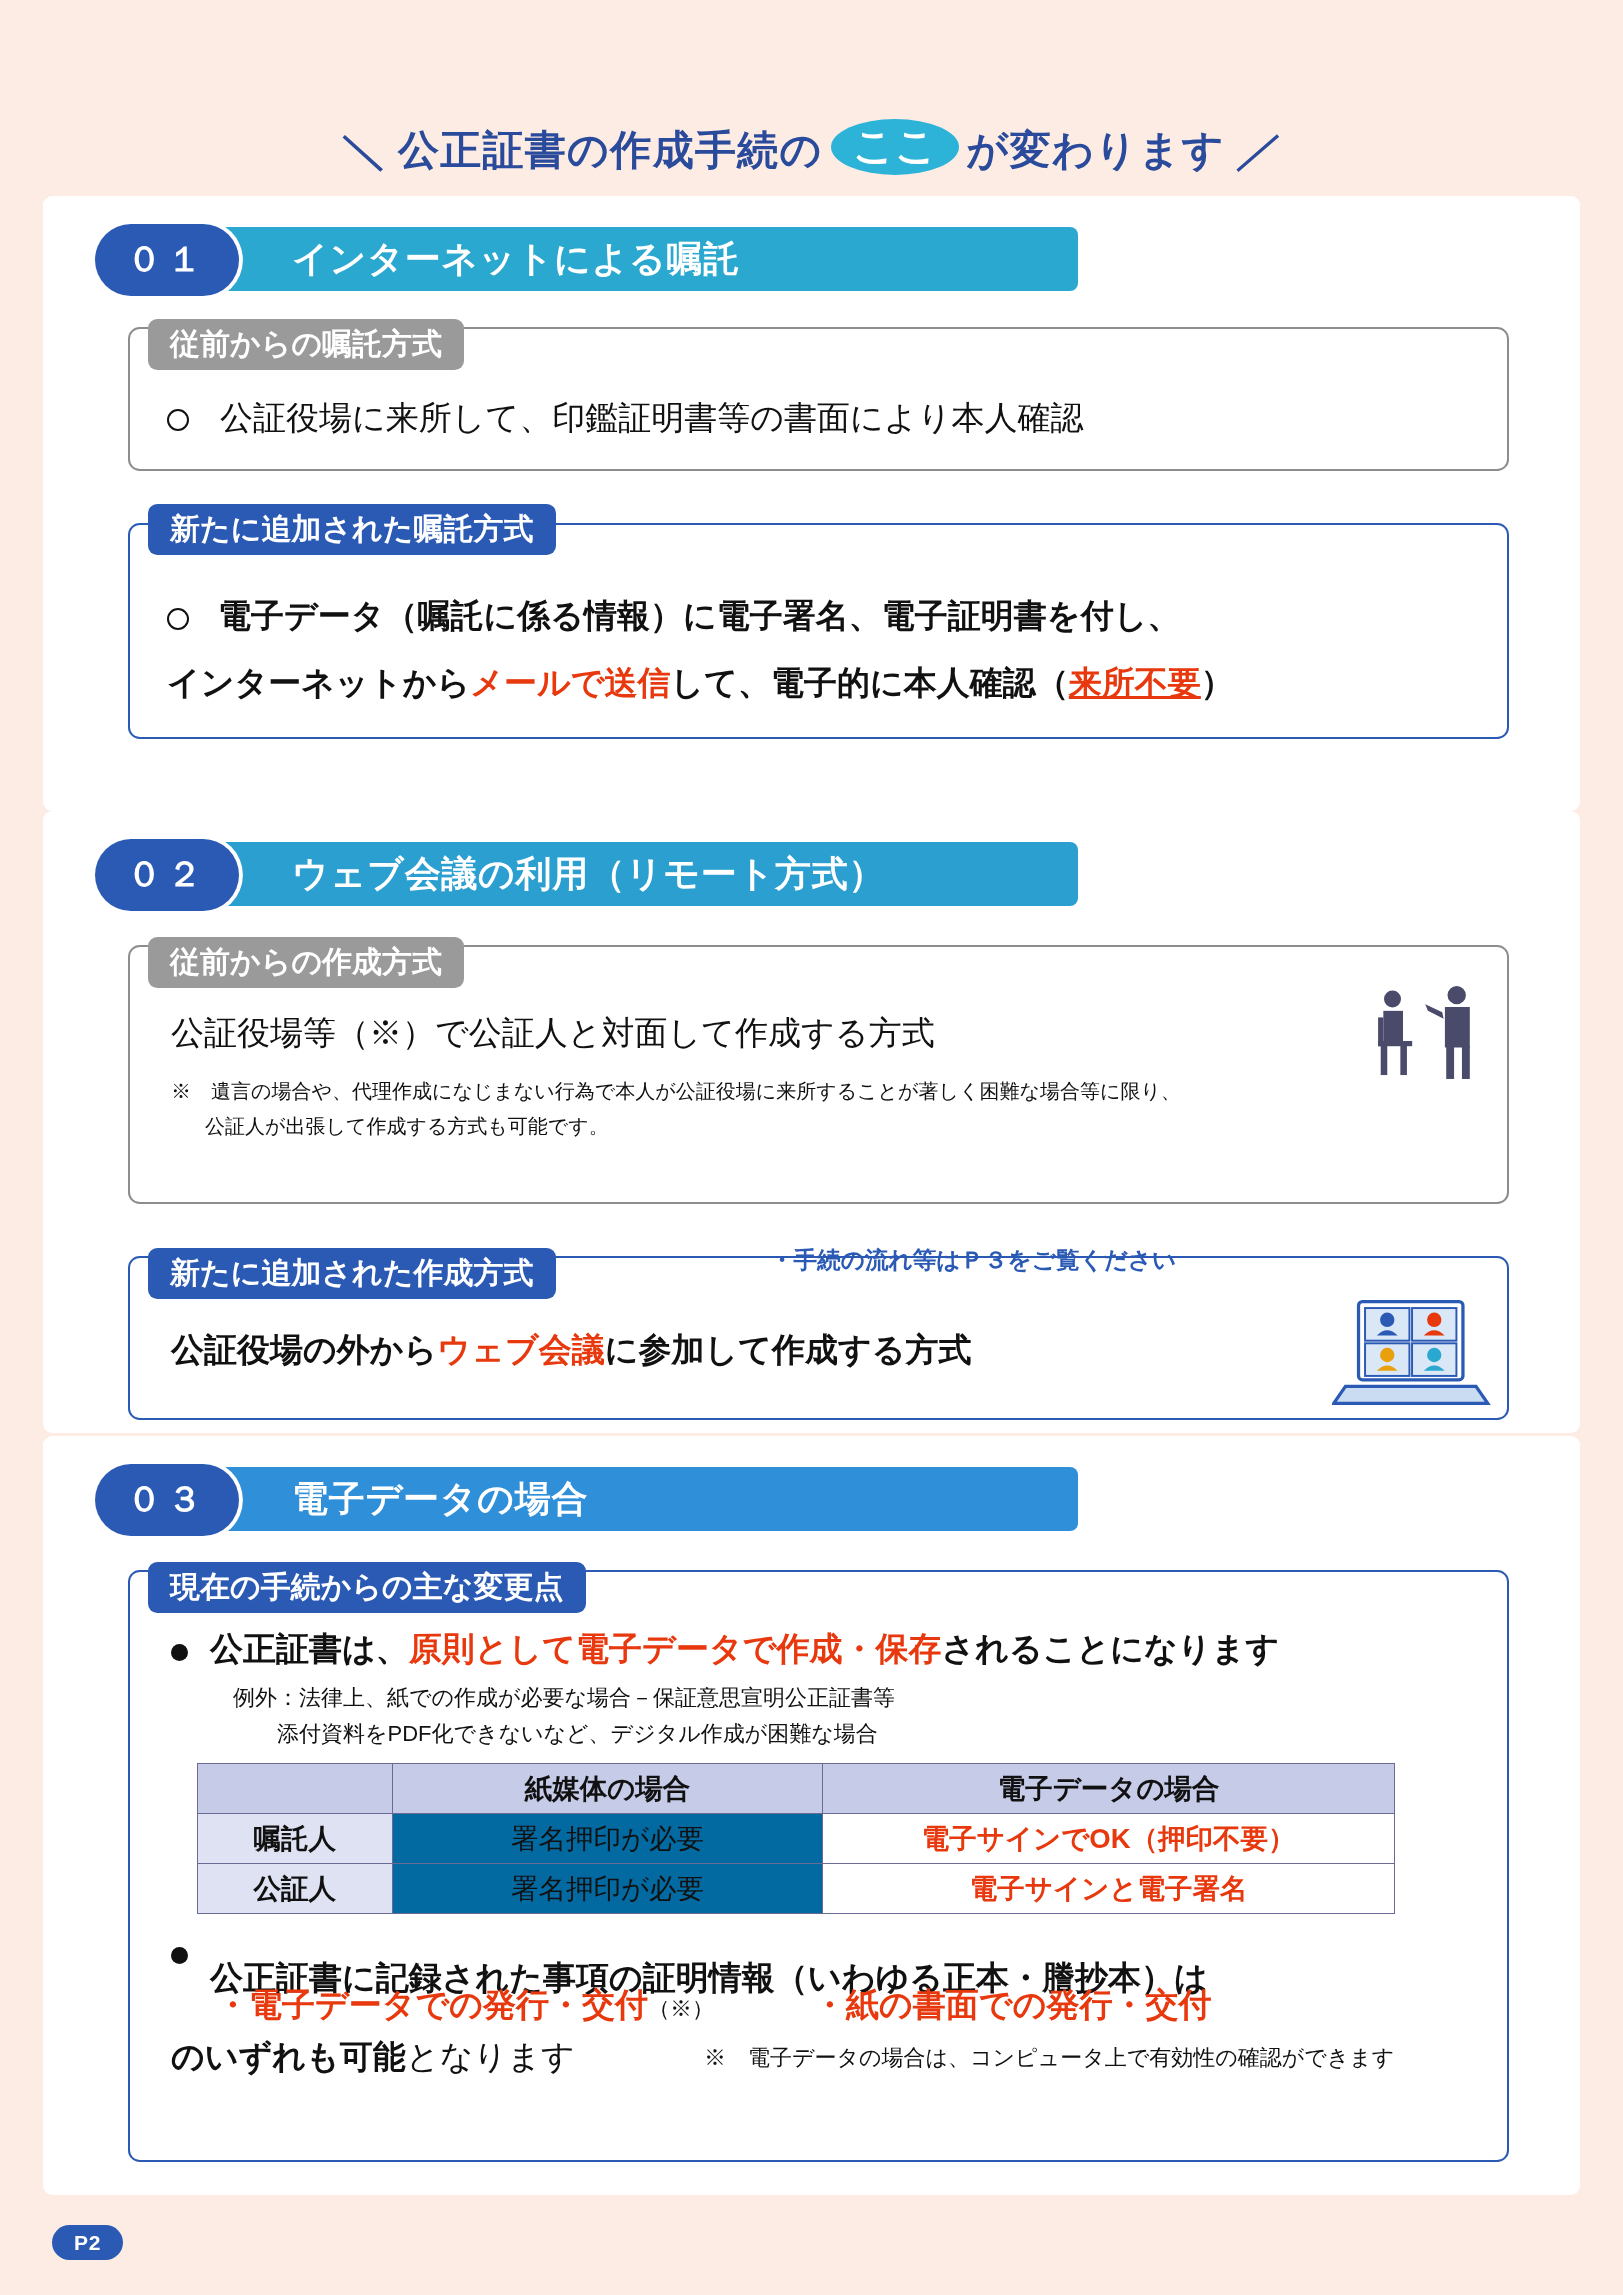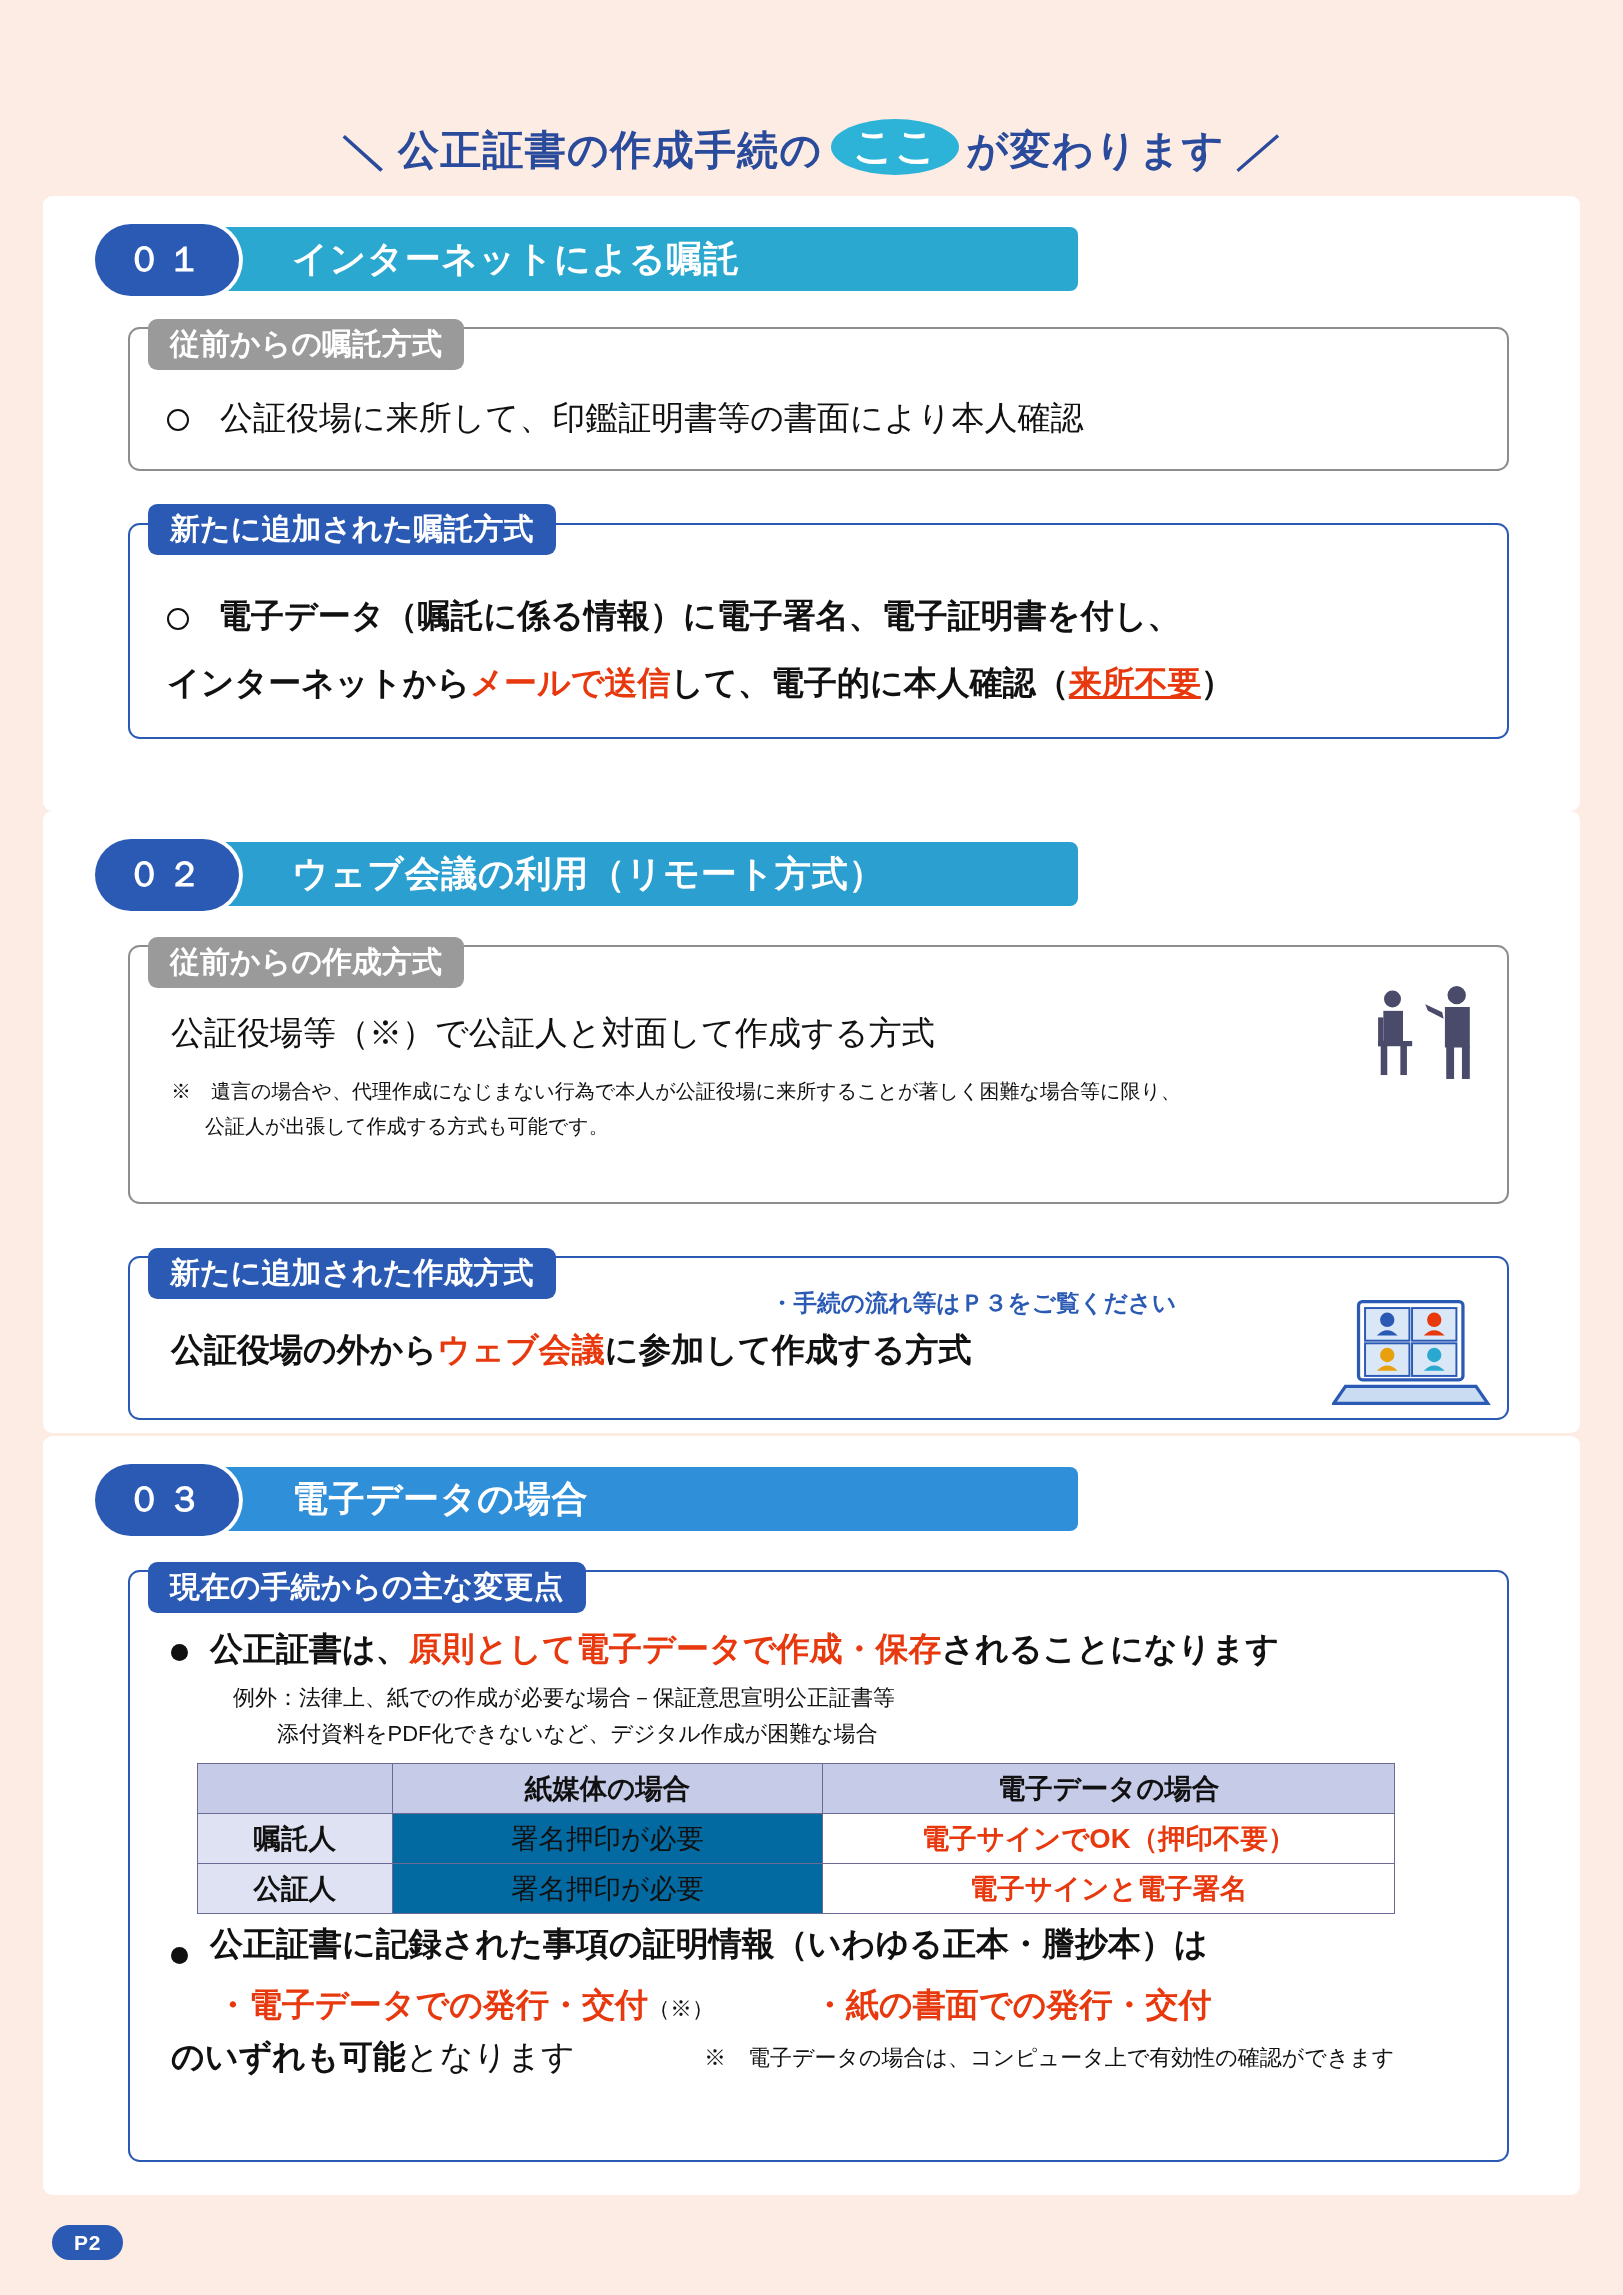--- a/index.html
+++ b/index.html
@@ -289,21 +289,21 @@
           <circle cx="140" cy="26" r="14"></circle>
           <path d="M122 44 h38 v62 h-38 z"></path>
           <rect x="124" y="104" width="12" height="50"></rect>
           <rect x="148" y="104" width="12" height="50"></rect>
           <path d="M118 52 L92 40 l4 10 l24 12 z"></path>
         </g>
       </svg>
 
       <div class="body-box" style="left:85px; top:445px; width:1381px; height:164px;"></div>
       <div class="tab-label blue" style="left:105px; top:437px;">新たに追加された作成方式</div>
-      <span class="remote-note" style="left:727px; top:476px;">・手続の流れ等はＰ３をご覧ください</span>
+      <span class="remote-note" style="left:727px; top:433px;">・手続の流れ等はＰ３をご覧ください</span>
       <div class="txt" style="left:128px; top:517px;">
         <span class="t-bold">公証役場の外から</span><span class="t-bold red">ウェブ会議</span><span class="t-bold">に参加して作成する方式</span>
       </div>
 
       <svg class="illus" style="left:1289px; top:484px;" width="164" height="124" viewBox="0 0 250 190">
         <rect x="40" y="10" width="160" height="120" rx="6" fill="#ffffff" stroke="#2b5ab5" stroke-width="5"></rect>
         <rect x="50" y="20" width="68" height="50" fill="#d9e7f7" stroke="#2b5ab5" stroke-width="3"></rect>
         <rect x="122" y="20" width="68" height="50" fill="#d9e7f7" stroke="#2b5ab5" stroke-width="3"></rect>
         <rect x="50" y="74" width="68" height="50" fill="#d9e7f7" stroke="#2b5ab5" stroke-width="3"></rect>
         <rect x="122" y="74" width="68" height="50" fill="#d9e7f7" stroke="#2b5ab5" stroke-width="3"></rect>
@@ -351,21 +351,21 @@
           </tr>
           <tr>
             <td class="rowhead">公証人</td>
             <td class="val">署名押印が必要</td>
             <td class="valred">電子サインと電子署名</td>
           </tr>
         </tbody>
       </table>
 
       <span class="bullet-dot" style="left:128px; top:511px;"></span>
-      <span class="txt t-bold" style="left:167px; top:486px;">公正証書に記録された事項の証明情報（いわゆる正本・謄抄本）は</span>
+      <span class="txt t-bold" style="left:167px; top:520px;">公正証書に記録された事項の証明情報（いわゆる正本・謄抄本）は</span>
 
       <div class="txt" style="left:173px; top:547px;">
         <span class="t-bold red">・電子データでの発行・交付</span><span class="t-note">（※）</span><span class="t-bold">　　　</span><span class="t-bold red">・紙の書面での発行・交付</span>
       </div>
 
       <div class="txt" style="left:128px; top:599px;">
         <span class="t-bold">のいずれも可能</span><span class="t-main">となります</span>
       </div>
       <span class="txt t-note" style="left:661px; top:607px;">※　電子データの場合は、コンピュータ上で有効性の確認ができます</span>
     </div>

